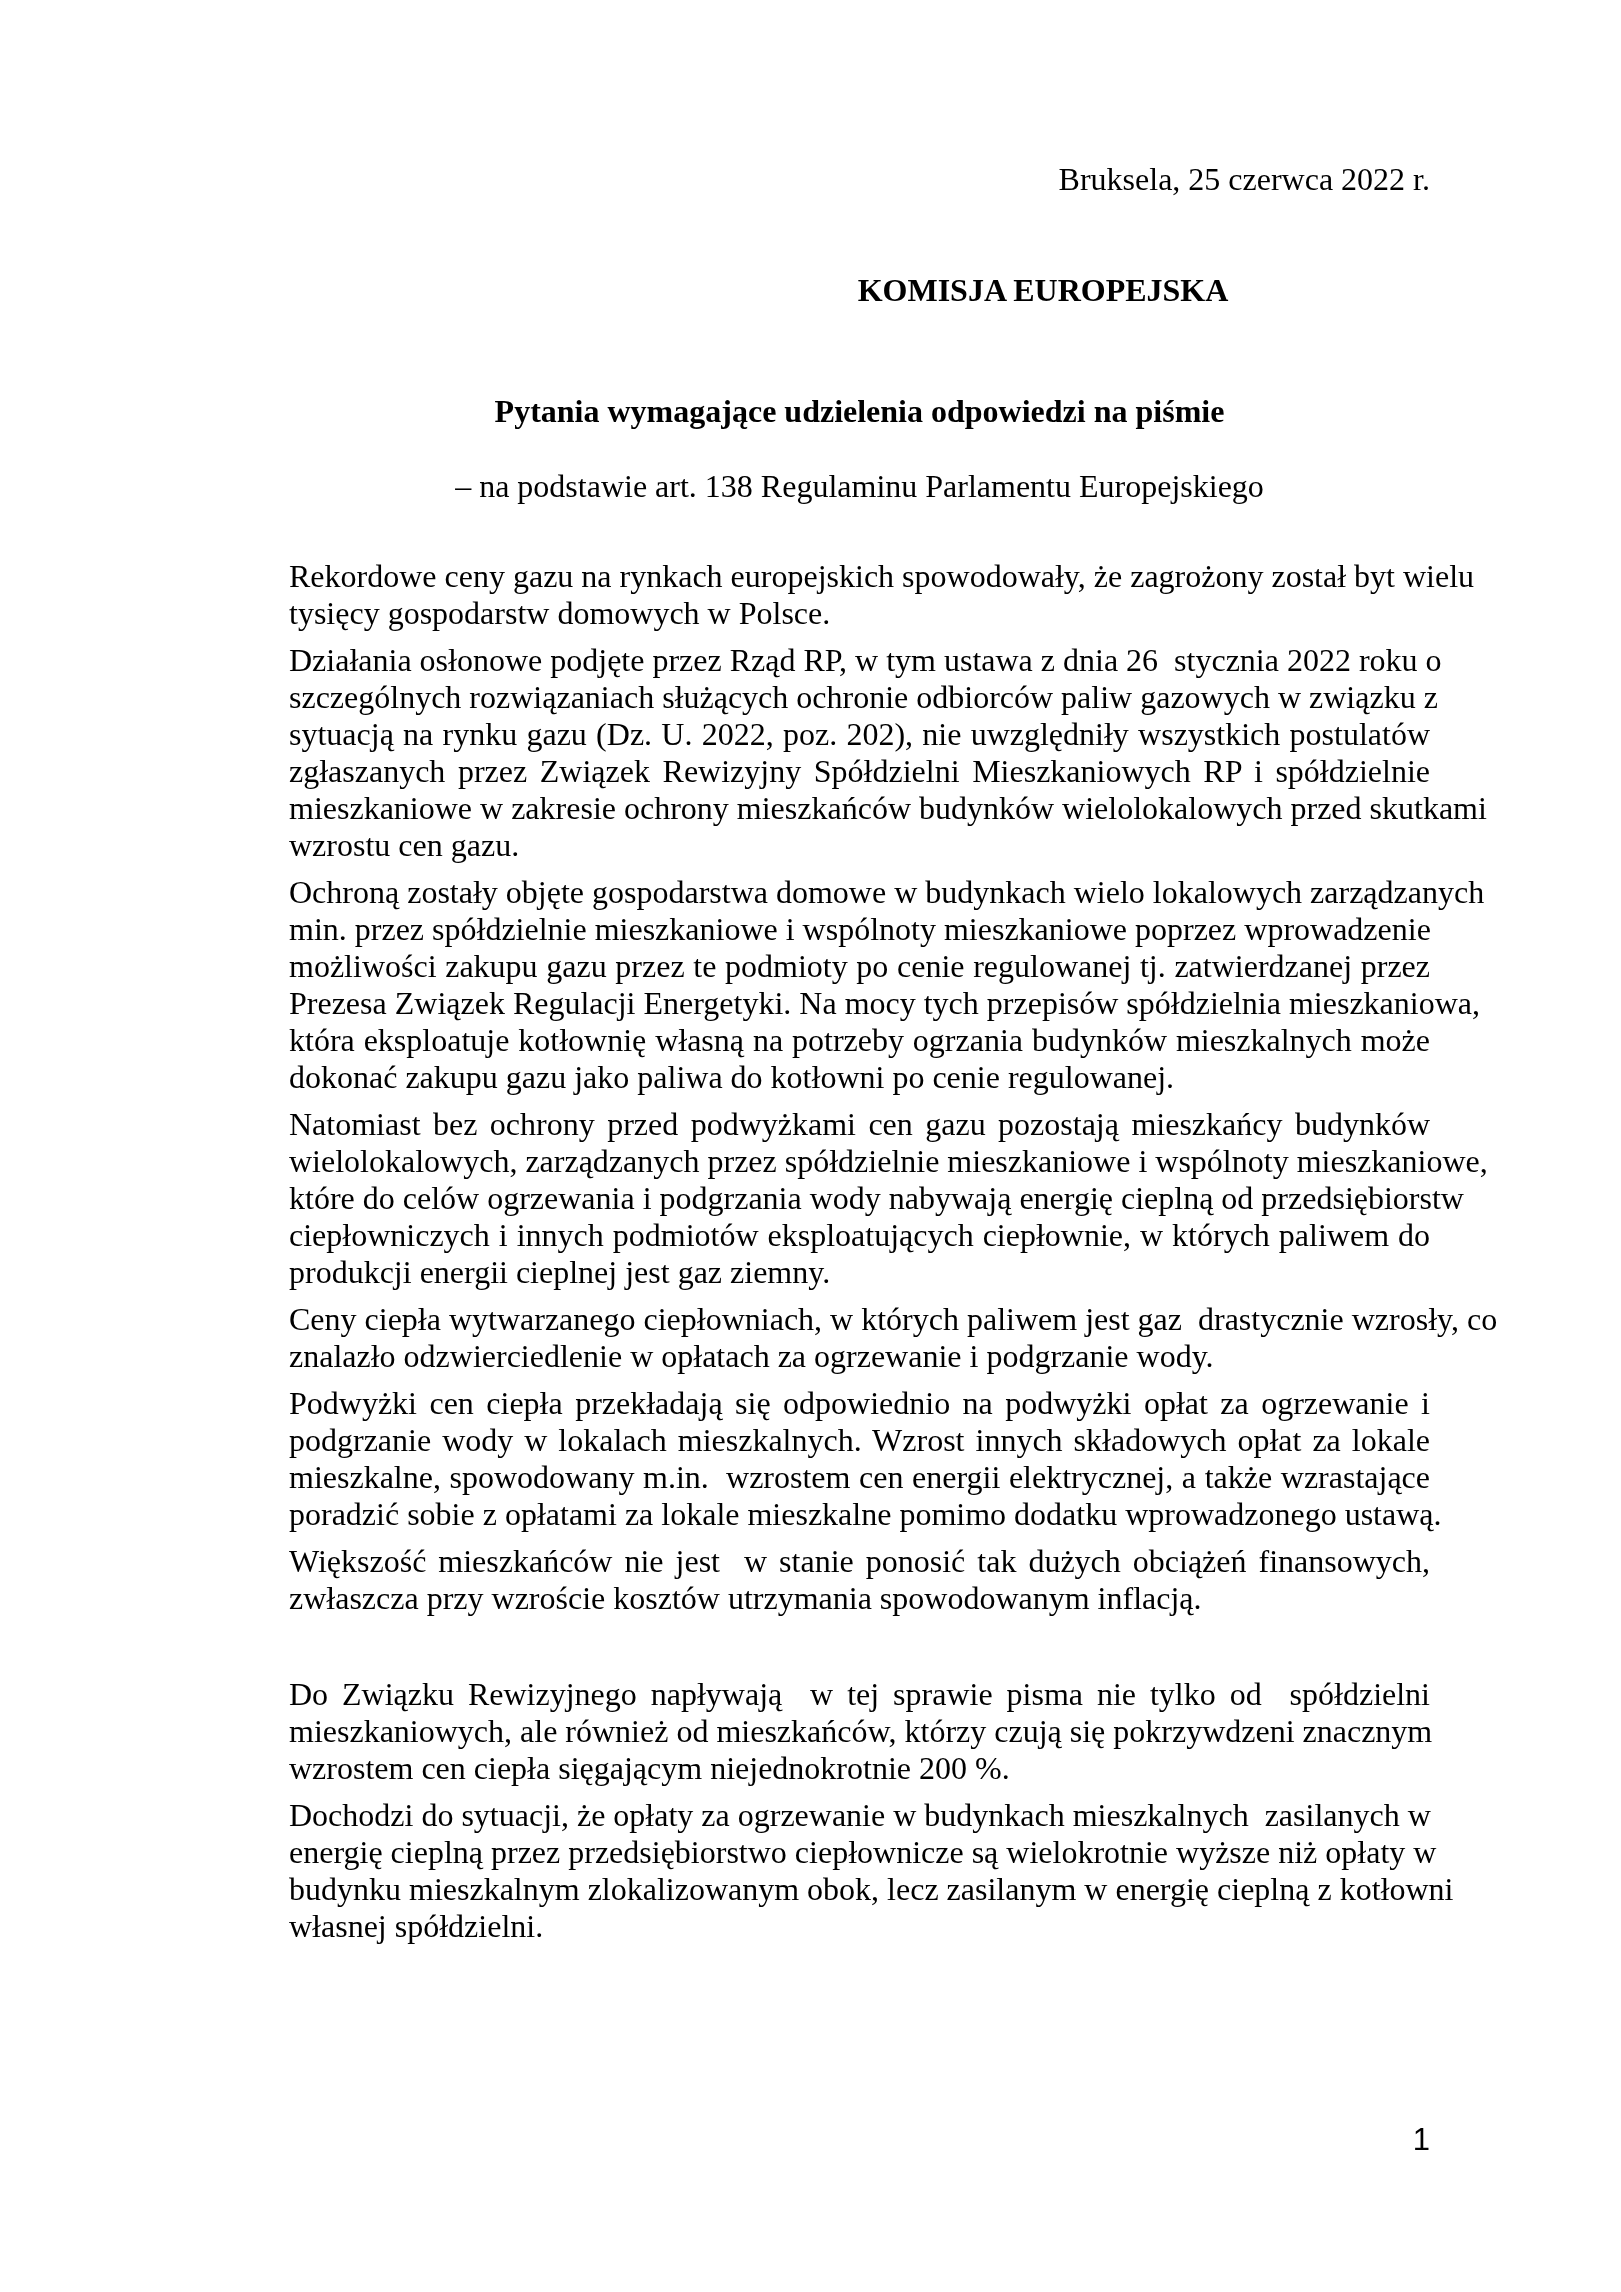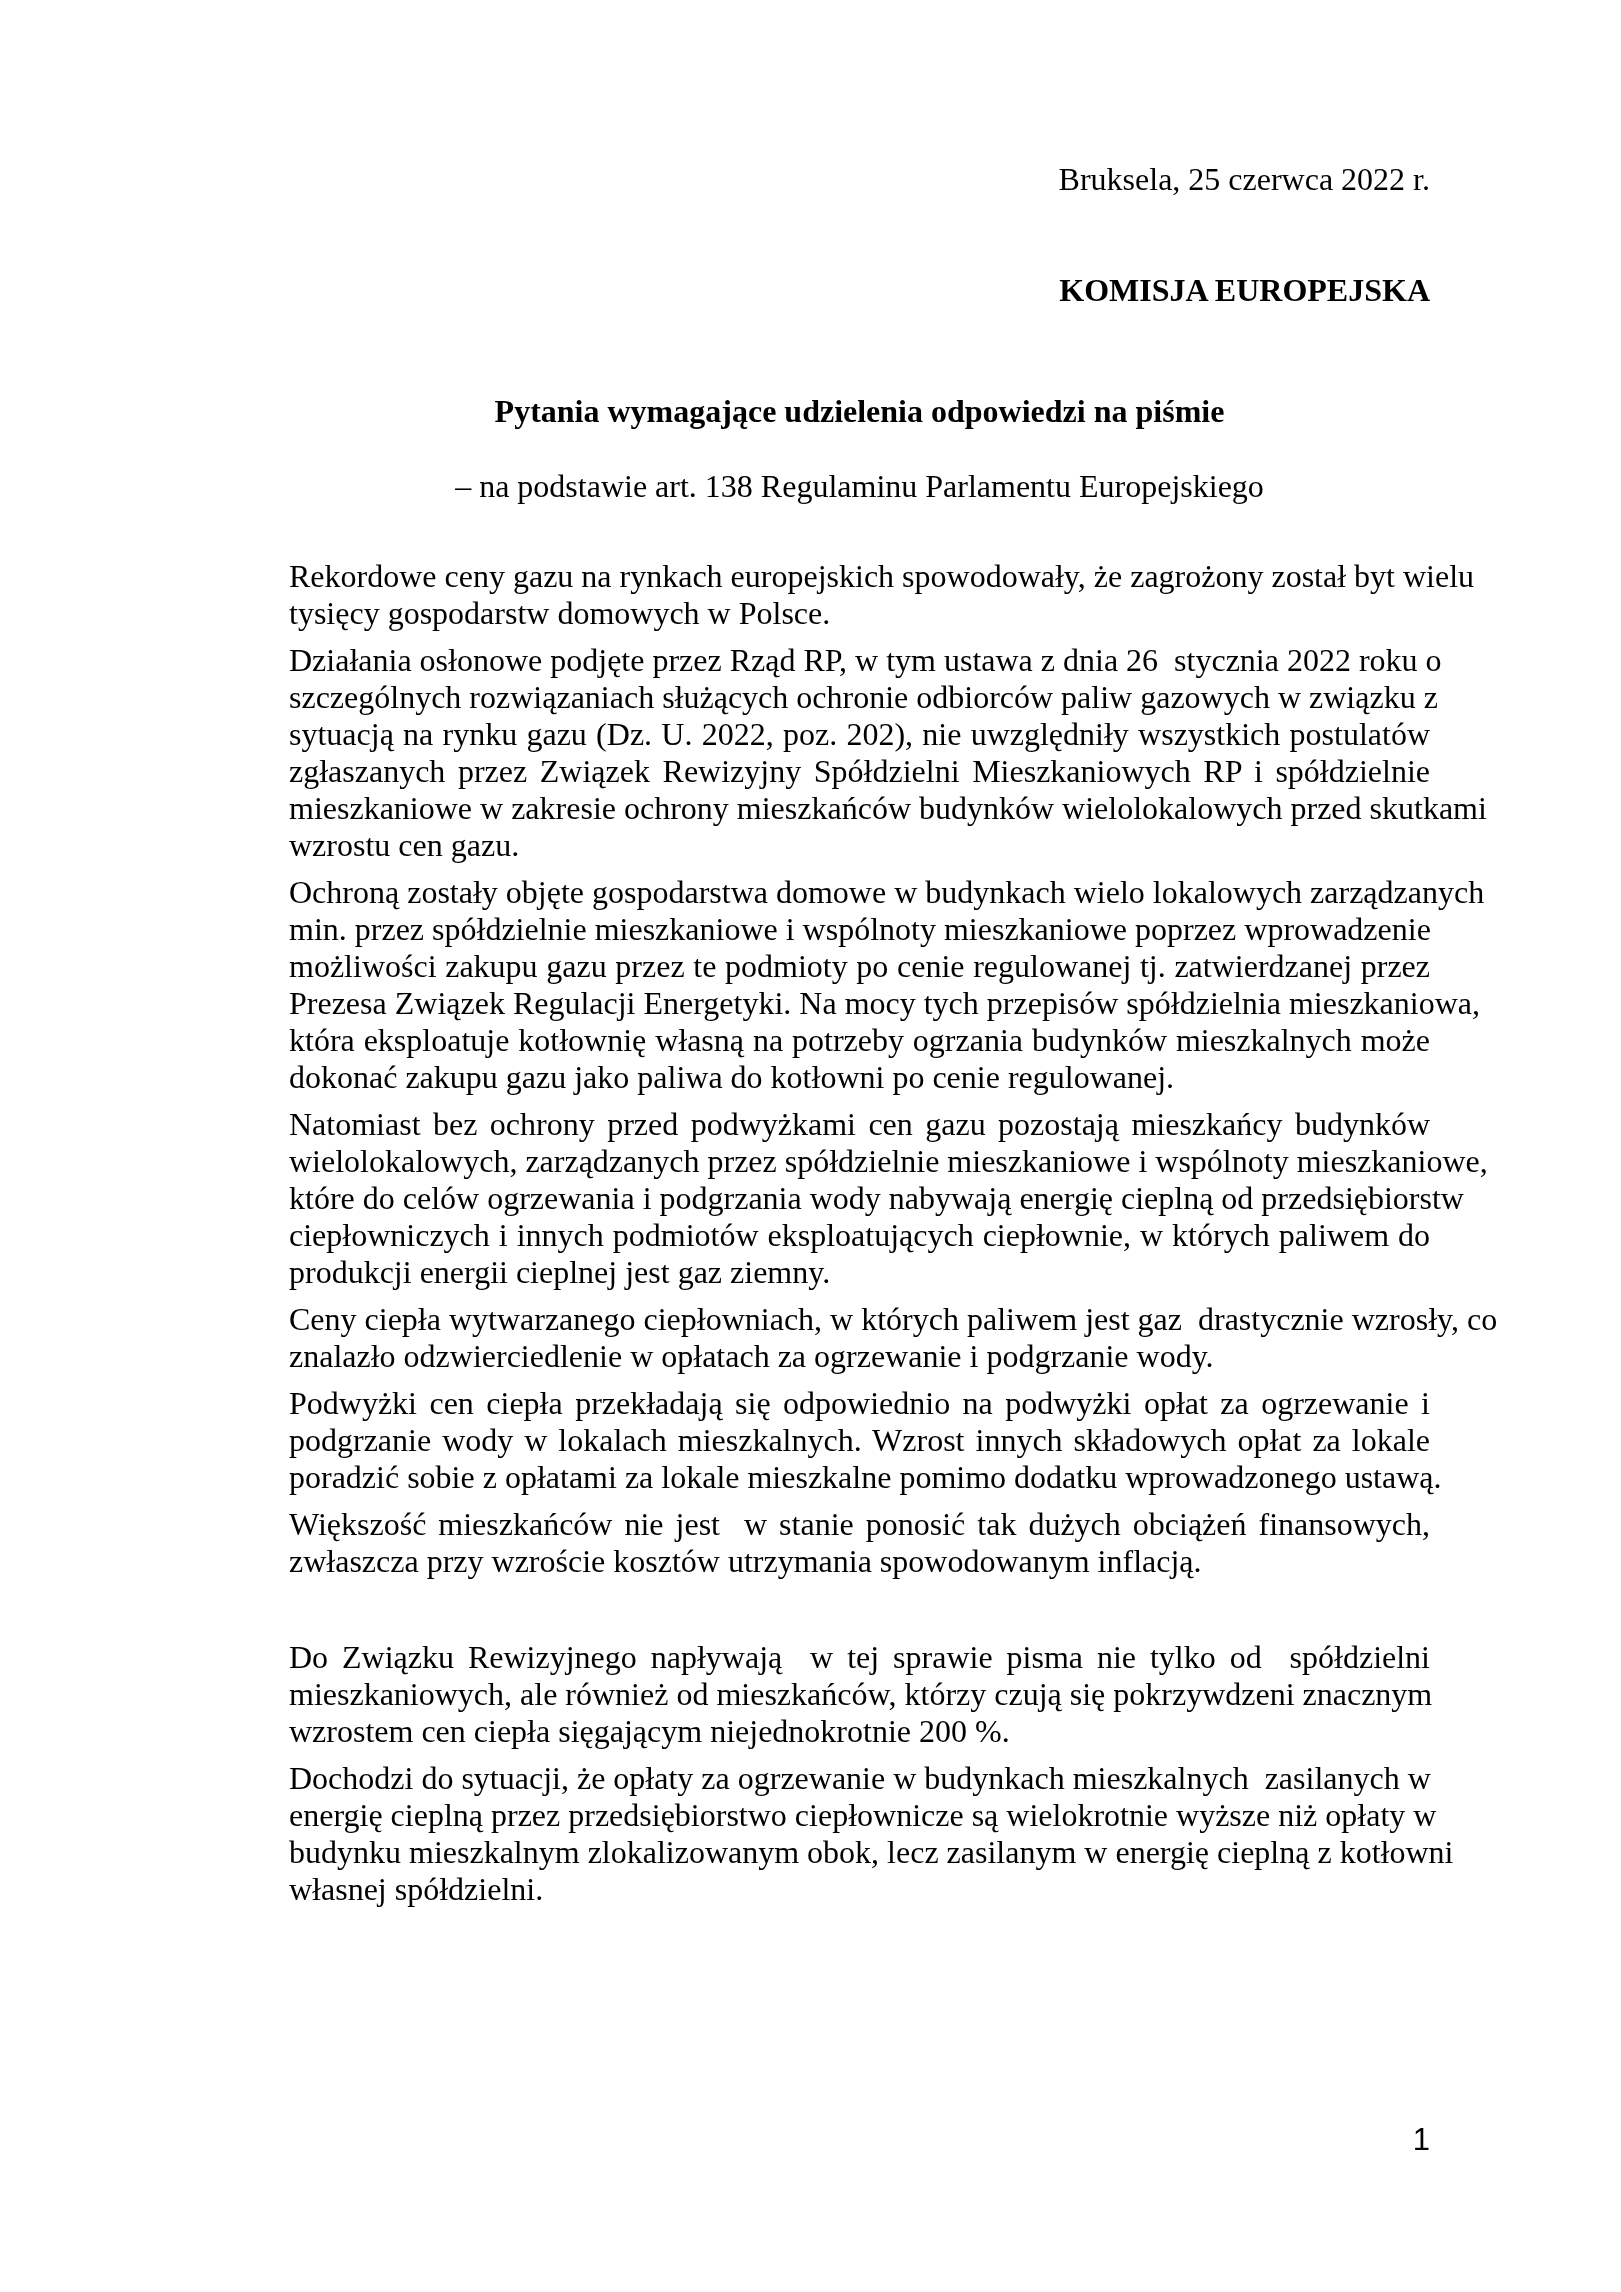--- a/index.html
+++ b/index.html
@@ -23,21 +23,21 @@
   }
   .dateline {
     margin-top: 161px;
     text-align: right;
     white-space: nowrap;
   }
   .h-org {
     margin-top: 74px;
     padding-left: 367px;
     font-weight: bold;
-    text-align: right;
+    text-align: center;
     white-space: nowrap;
   }
   .h-sub1 {
     margin-top: 84px;
     font-weight: bold;
     text-align: center;
     white-space: nowrap;
   }
   .h-sub2 {
     margin-top: 38px;
@@ -109,20 +109,21 @@
           <div class="line">ciepłowniczych i innych podmiotów eksploatujących ciepłownie, w których paliwem do</div>
           <div class="line last">produkcji energii cieplnej jest gaz ziemny.</div>
         </div>
         <div class="para">
           <div class="line">Ceny ciepła wytwarzanego ciepłowniach, w których paliwem jest gaz&nbsp; drastycznie wzrosły, co</div>
           <div class="line last">znalazło odzwierciedlenie w opłatach za ogrzewanie i podgrzanie wody.</div>
         </div>
         <div class="para">
           <div class="line">Podwyżki cen ciepła przekładają się odpowiednio na podwyżki opłat za ogrzewanie i</div>
           <div class="line">podgrzanie wody w lokalach mieszkalnych. Wzrost innych składowych opłat za lokale</div>
+          <div class="line">mieszkalne, spowodowany m.in.&nbsp; wzrostem cen energii elektrycznej, a także wzrastające</div>
           <div class="line last">poradzić sobie z opłatami za lokale mieszkalne pomimo dodatku wprowadzonego ustawą.</div>
         </div>
         <div class="para">
           <div class="line">Większość mieszkańców nie jest&nbsp; w stanie ponosić tak dużych obciążeń finansowych,</div>
           <div class="line last">zwłaszcza przy wzroście kosztów utrzymania spowodowanym inflacją.</div>
         </div>
         <div class="para extra-gap">
           <div class="line">Do Związku Rewizyjnego napływają&nbsp; w tej sprawie pisma nie tylko od&nbsp; spółdzielni</div>
           <div class="line">mieszkaniowych, ale również od mieszkańców, którzy czują się pokrzywdzeni znacznym</div>
           <div class="line last">wzrostem cen ciepła sięgającym niejednokrotnie 200 %.</div>

